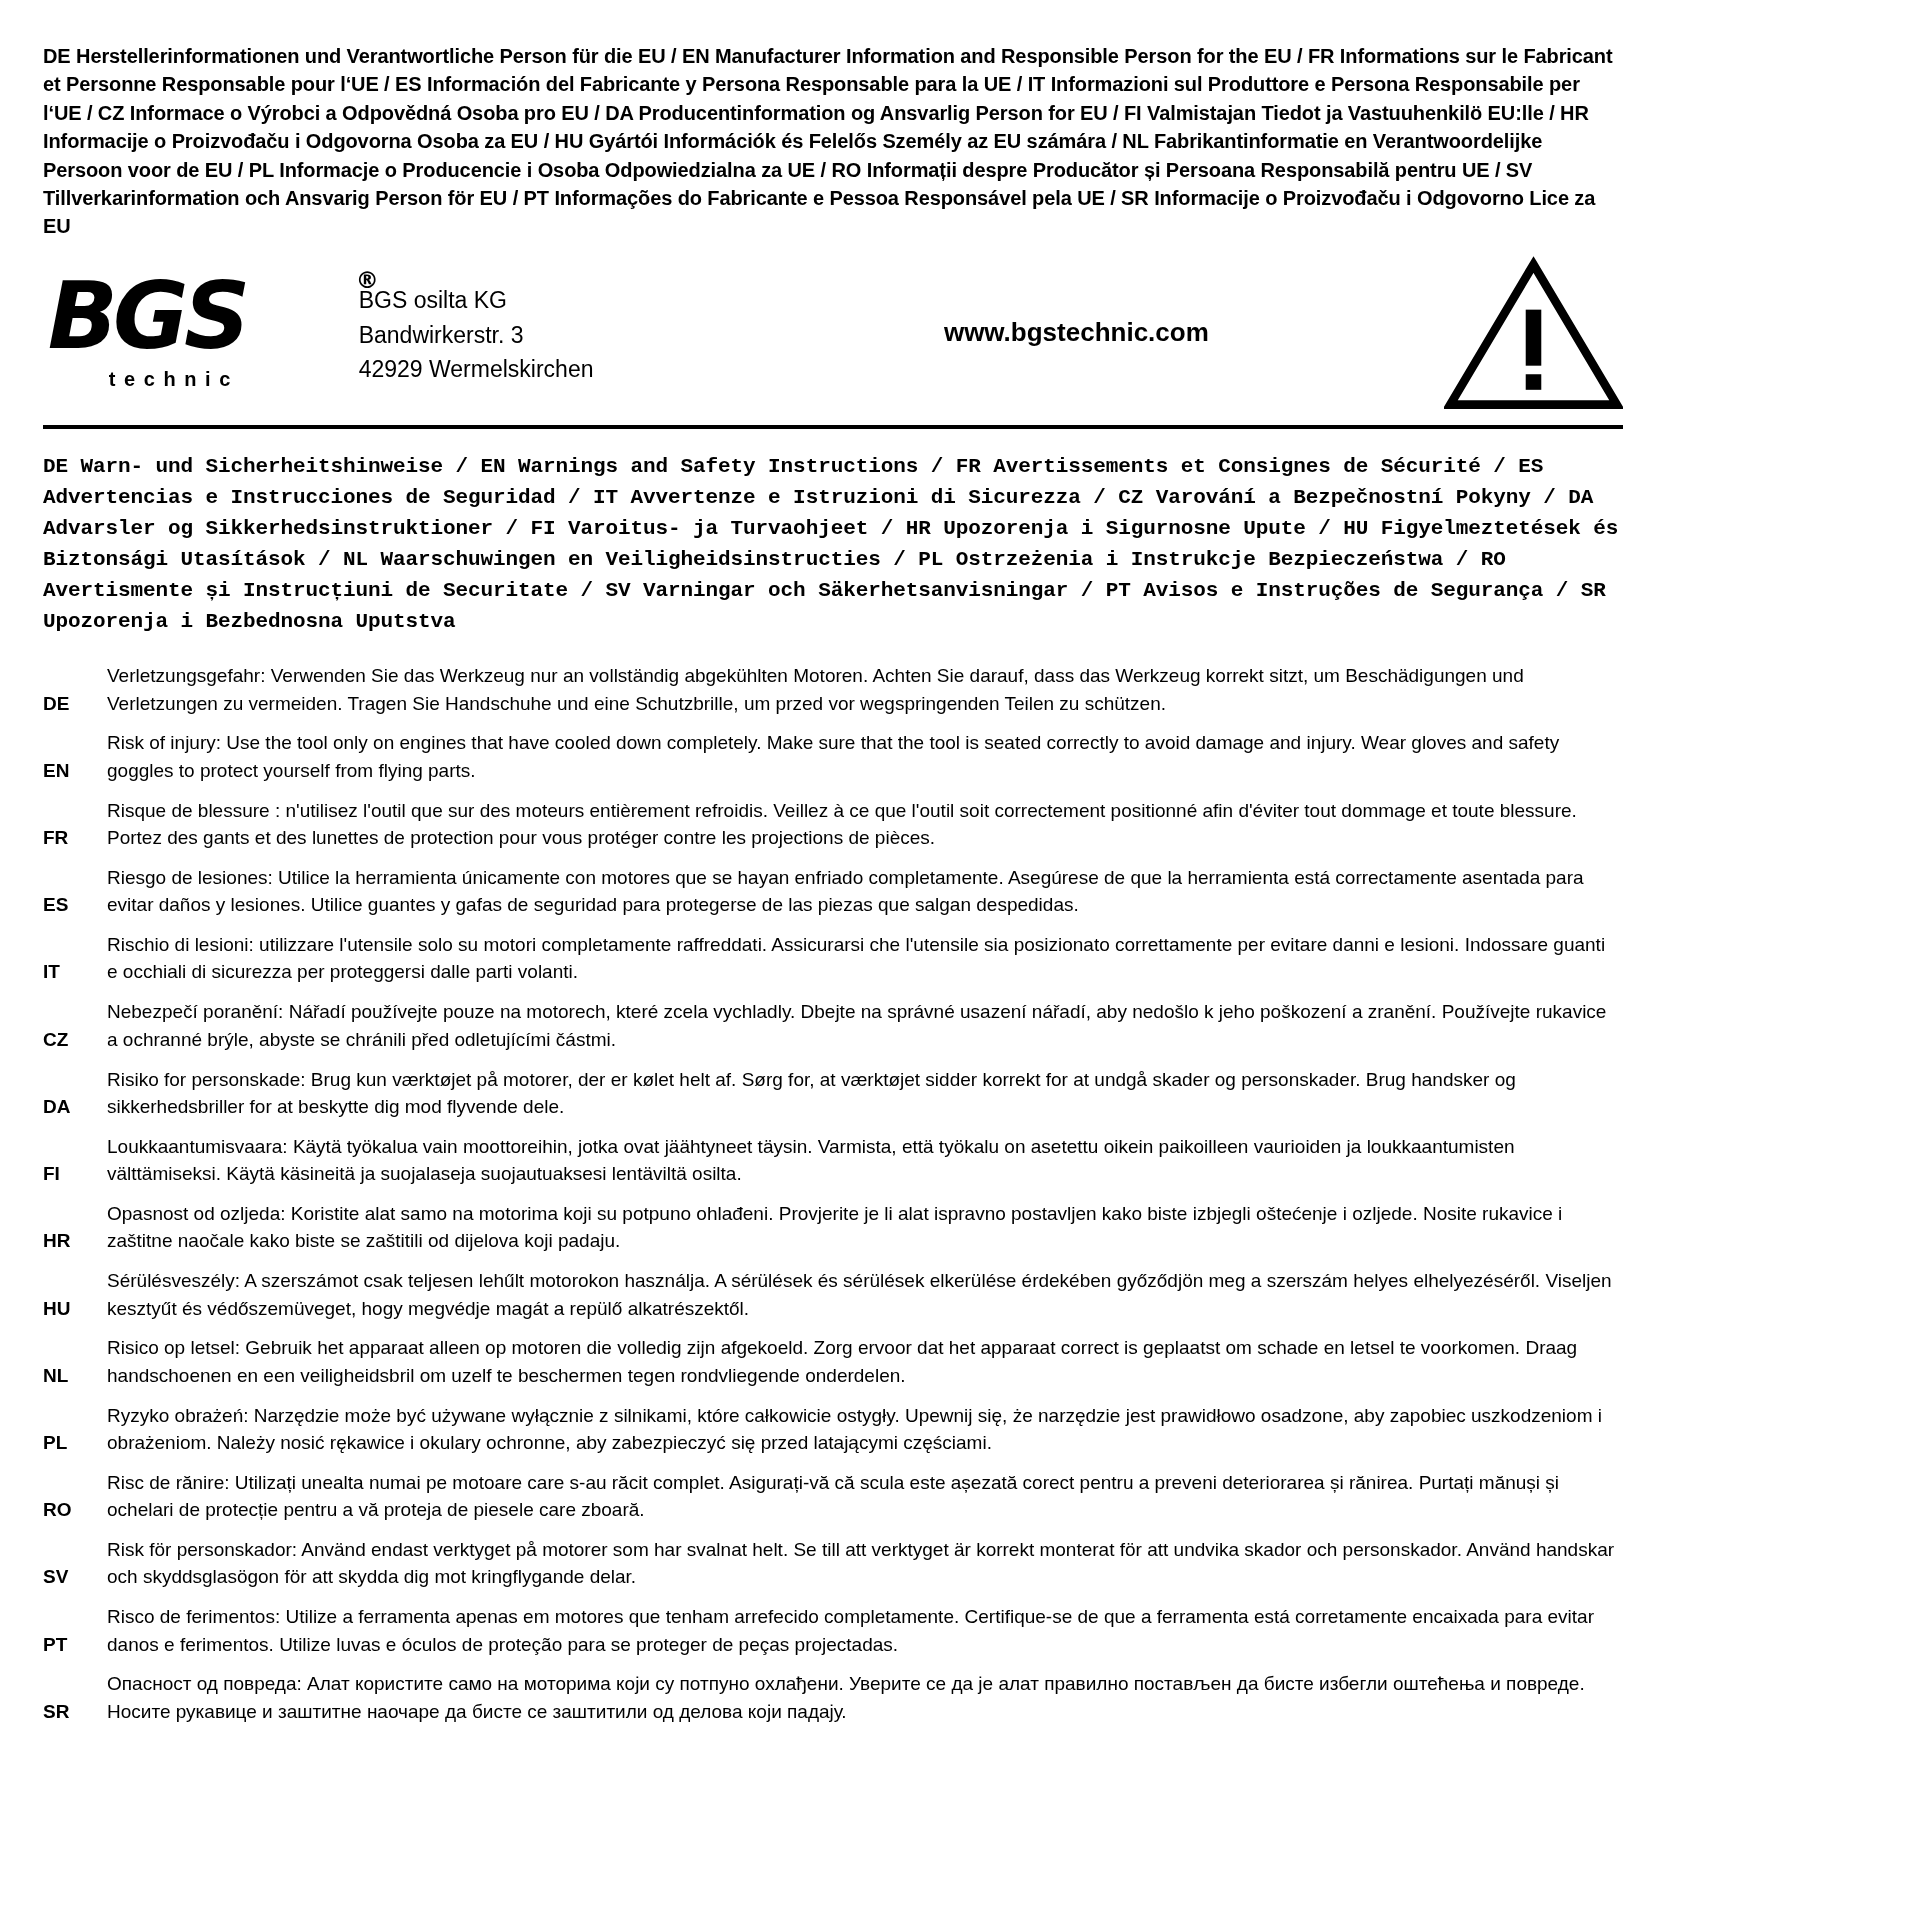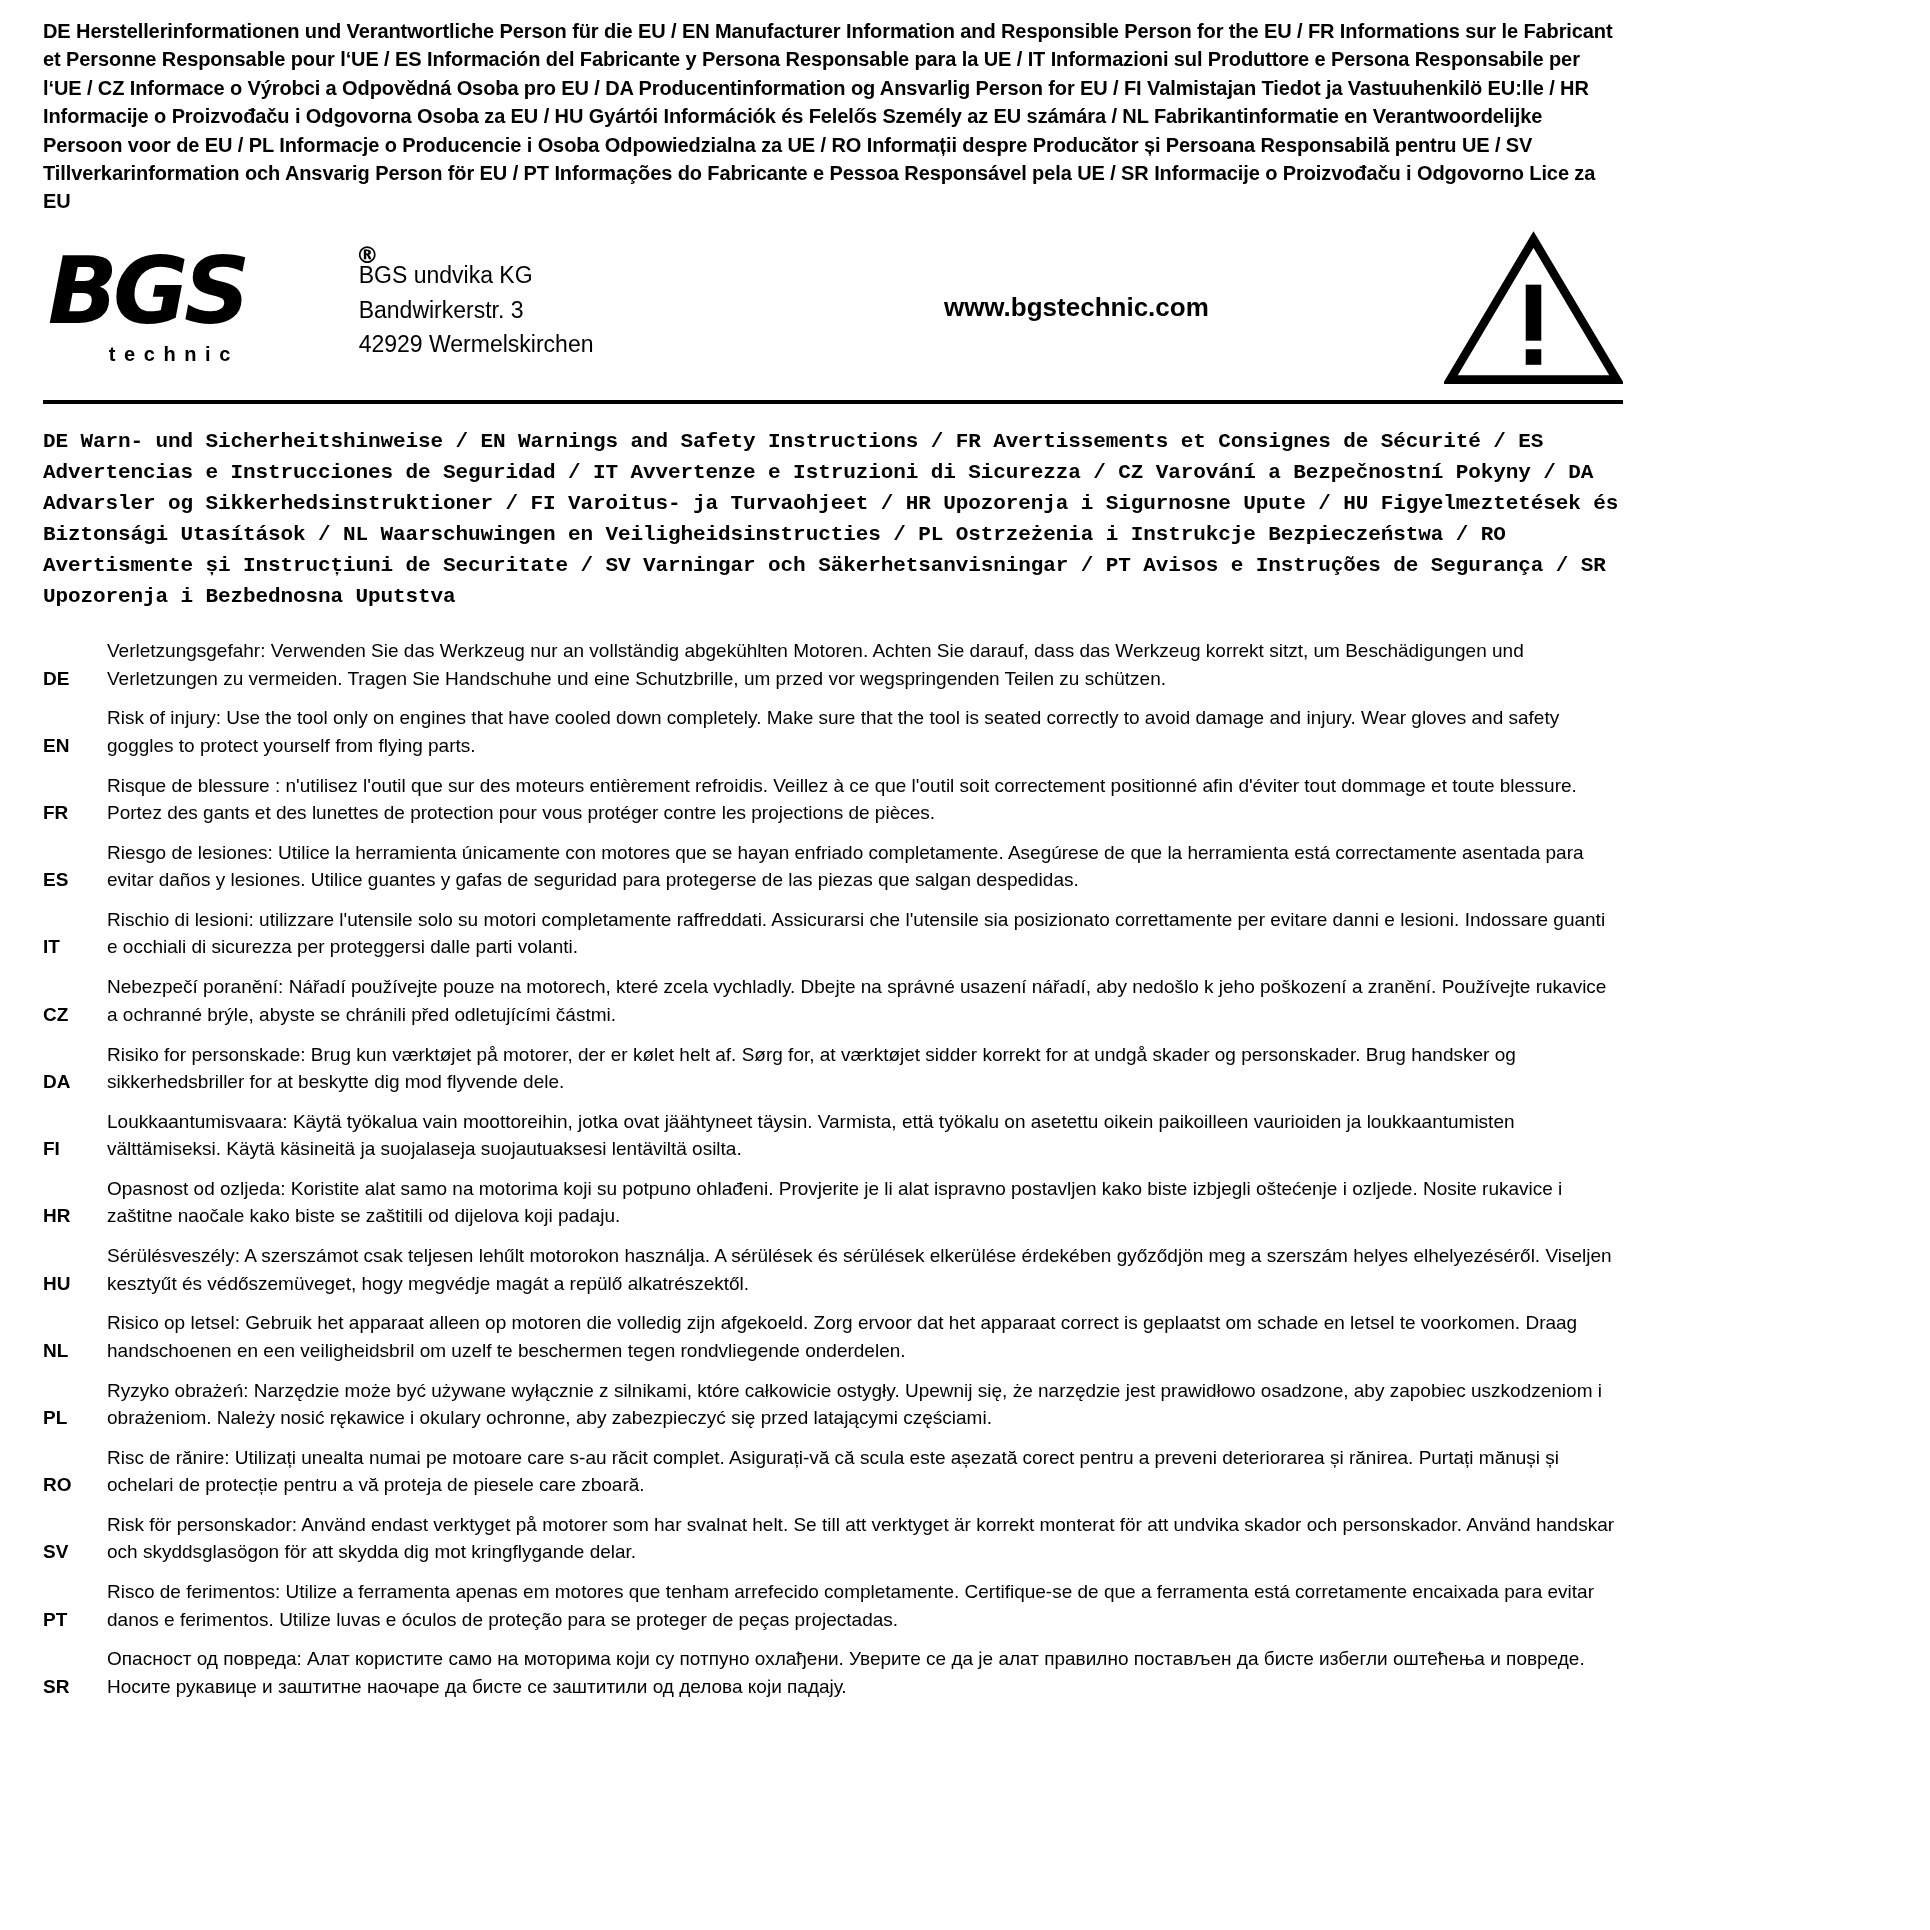--- a/index.html
+++ b/index.html
@@ -11,21 +11,21 @@
     width: 1930px;
     height: 1930px;
     font-family: "Liberation Sans", sans-serif;
     color: #000000;
     -webkit-font-smoothing: antialiased;
   }
   .page {
     box-sizing: border-box;
     width: 1666px;
     height: 1930px;
-    padding: 17px 43px 0 43px;
+    padding: 42px 43px 0 43px;
     position: relative;
   }
 
   
   .top-heading {
     font-size: 20px;
     font-weight: bold;
     line-height: 1.42;
     letter-spacing: -0.1px;
     margin: 0 0 14px 0;
@@ -149,21 +149,21 @@
 
     <div class="logo-box">
       <div class="logo-word">
         <span>BGS</span>
         <span class="logo-reg">®</span>
       </div>
       <div class="logo-sub">technic</div>
     </div>
 
     <div class="addr-col">
-      <div>BGS undvika KG</div>
+      <div>BGS osilta KG</div>
       <div>Bandwirkerstr. 3</div>
       <div>42929 Wermelskirchen</div>
     </div>
 
 
     <div class="web-col">www.bgstechnic.com</div>
 
     <div class="warn-col">
       <svg class="warn-tri" viewBox="0 0 230 200">
         <polygon points="115,12 222,192 8,192" fill="none" stroke="#000" stroke-width="11" stroke-linejoin="miter"></polygon>

